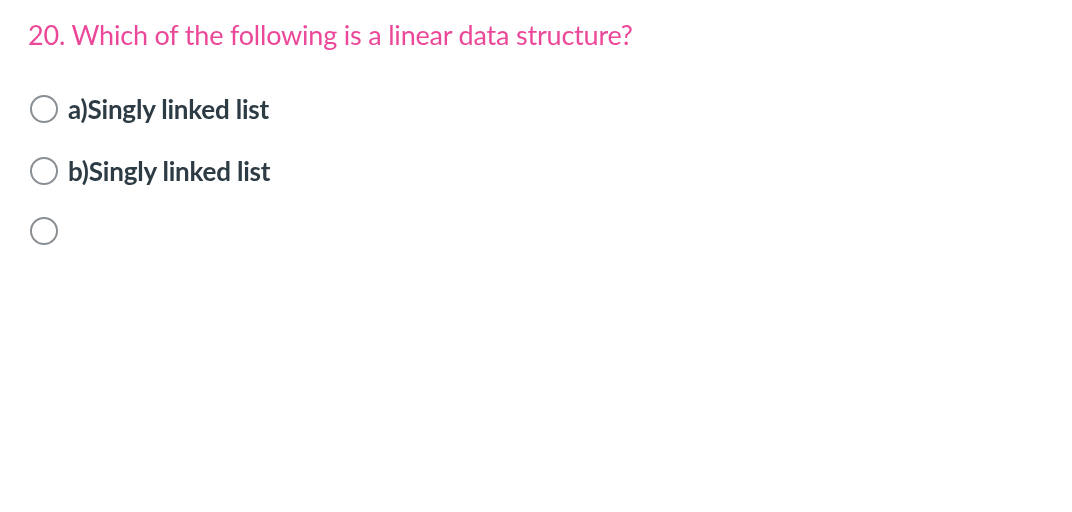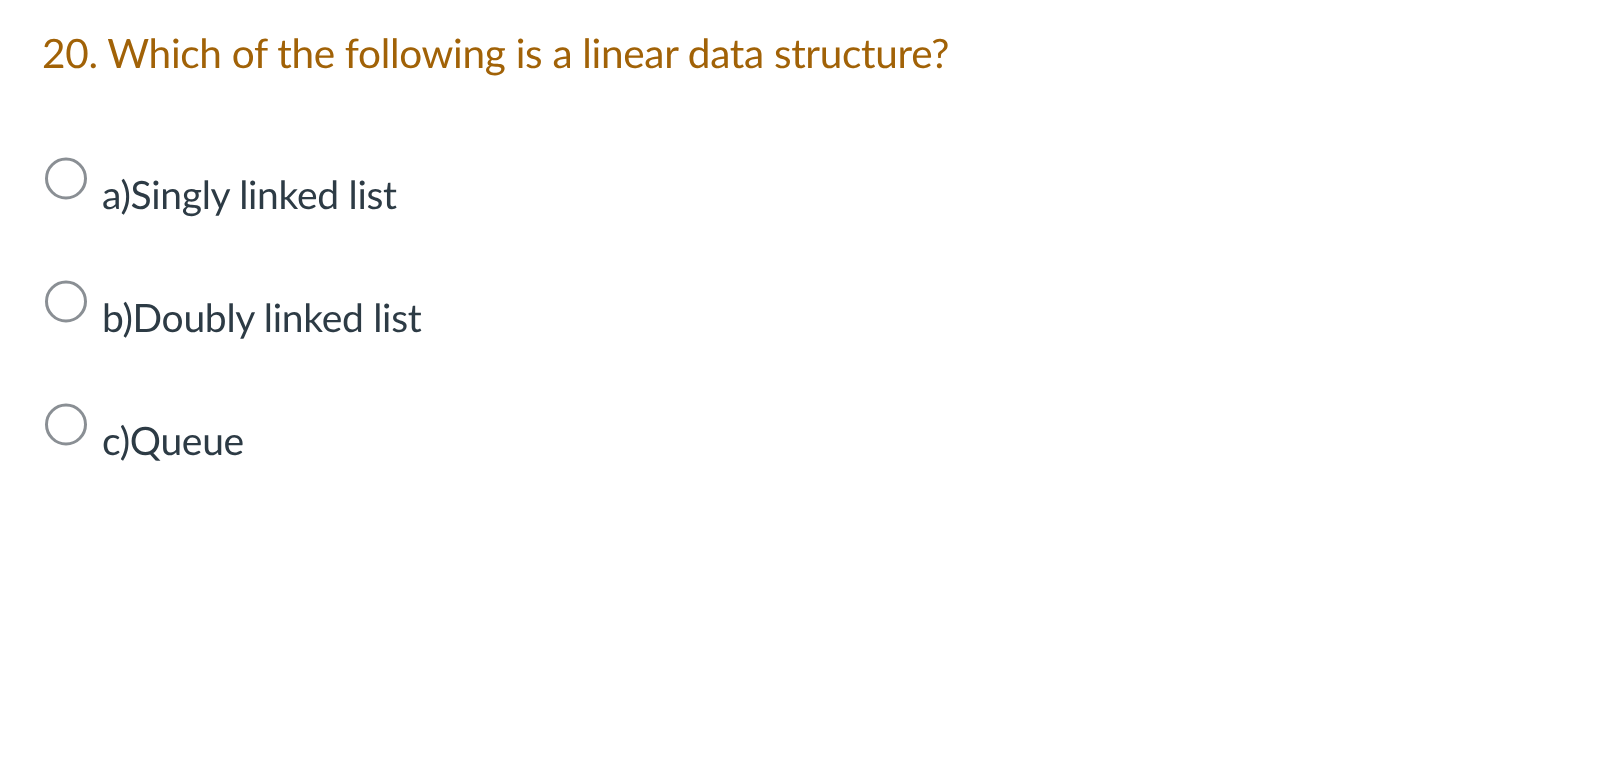--- a/index.html
+++ b/index.html
@@ -11,21 +11,21 @@
       font-family: 'Lato', 'Helvetica Neue', Arial, sans-serif;
       background: #ffffff;
       padding: 18px 28px;
       width: 1072px;
       height: 512px;
       color: #333333;
     }
     .question-header {
       font-size: 27px;
       font-weight: 400;
-      color: #a16207;
+      color: #ec4899;
       margin-bottom: 42px;
       letter-spacing: -0.2px;
     }
     .question-number {
       display: inline;
     }
     .question-text {
       display: inline;
     }
     .options-container {
@@ -43,40 +43,38 @@
       width: 28px;
       height: 28px;
       border: 2.5px solid #8a8f94;
       border-radius: 50%;
       flex-shrink: 0;
       background: transparent;
       cursor: pointer;
     }
     .option-label {
       font-size: 26px;
-      font-weight: 400;
+      font-weight: 700;
       color: #2d3b45;
       letter-spacing: -0.2px;
-      margin-top: 20px;
     }
   </style>
 </head>
 <body>
 
 <div class="question-header">
   <span class="question-number">20.</span>
   <span class="question-text">Which of the following is a linear data structure?</span>
 </div>
 
 <div class="options-container">
   <div class="option-row">
     <div class="radio-button"></div>
     <span class="option-label">a)Singly linked list</span>
   </div>
   <div class="option-row">
     <div class="radio-button"></div>
-    <span class="option-label">b)Doubly linked list</span>
+    <span class="option-label">b)Singly linked list</span>
   </div>
   <div class="option-row">
     <div class="radio-button"></div>
-    <span class="option-label">c)Queue</span>
   </div>
 </div>
 
 </body></html>

